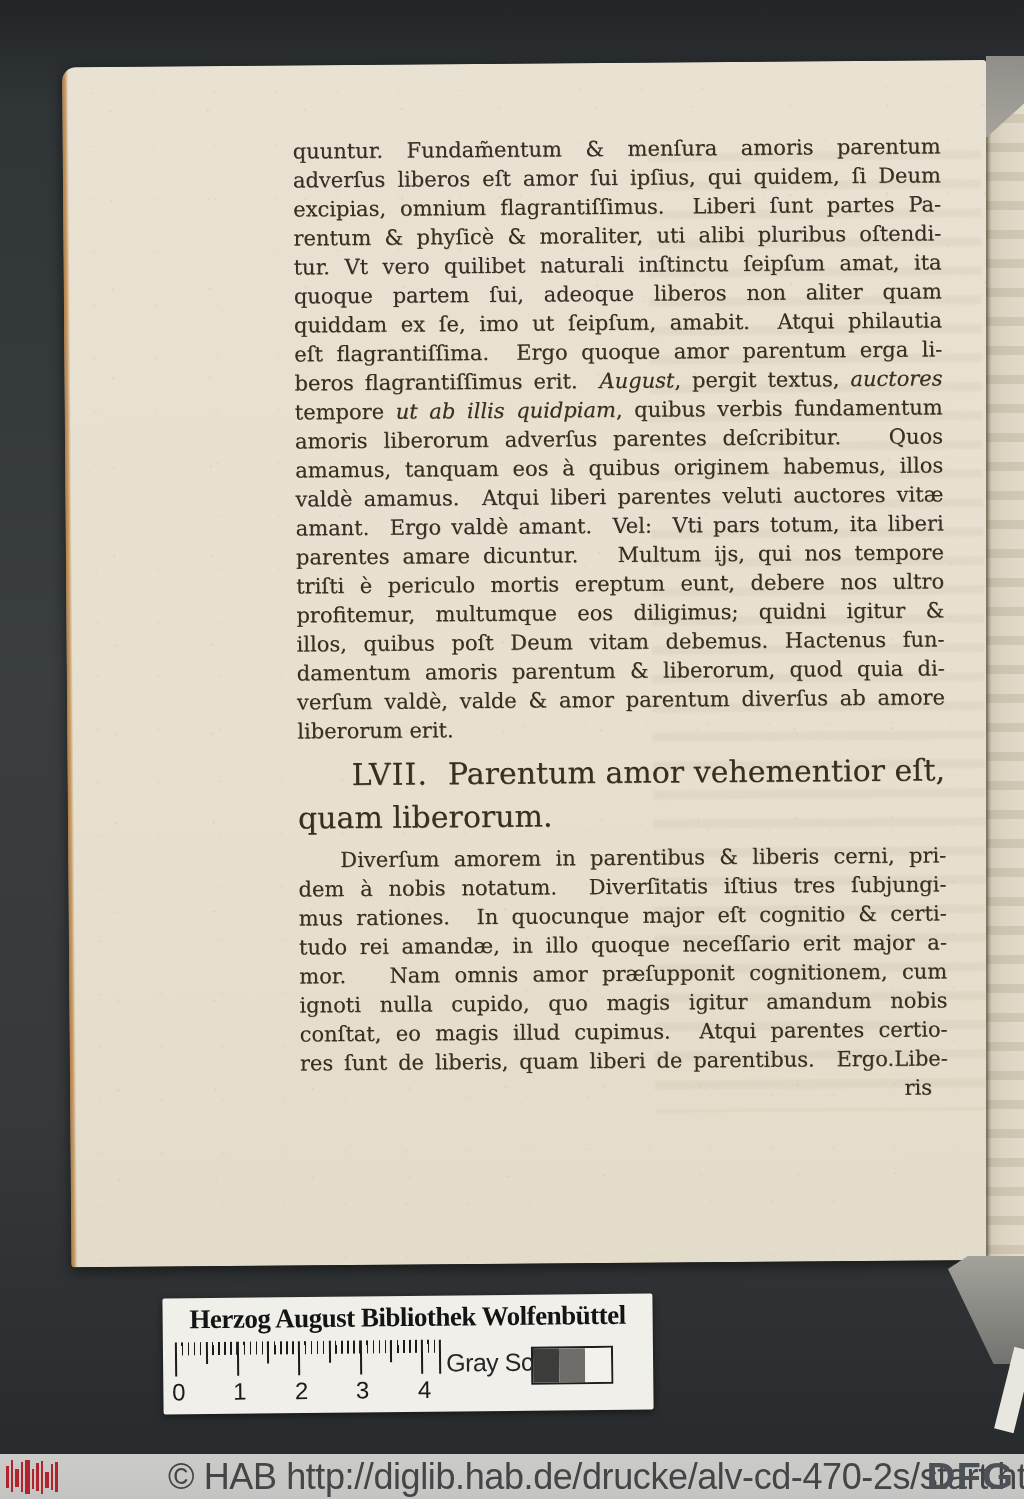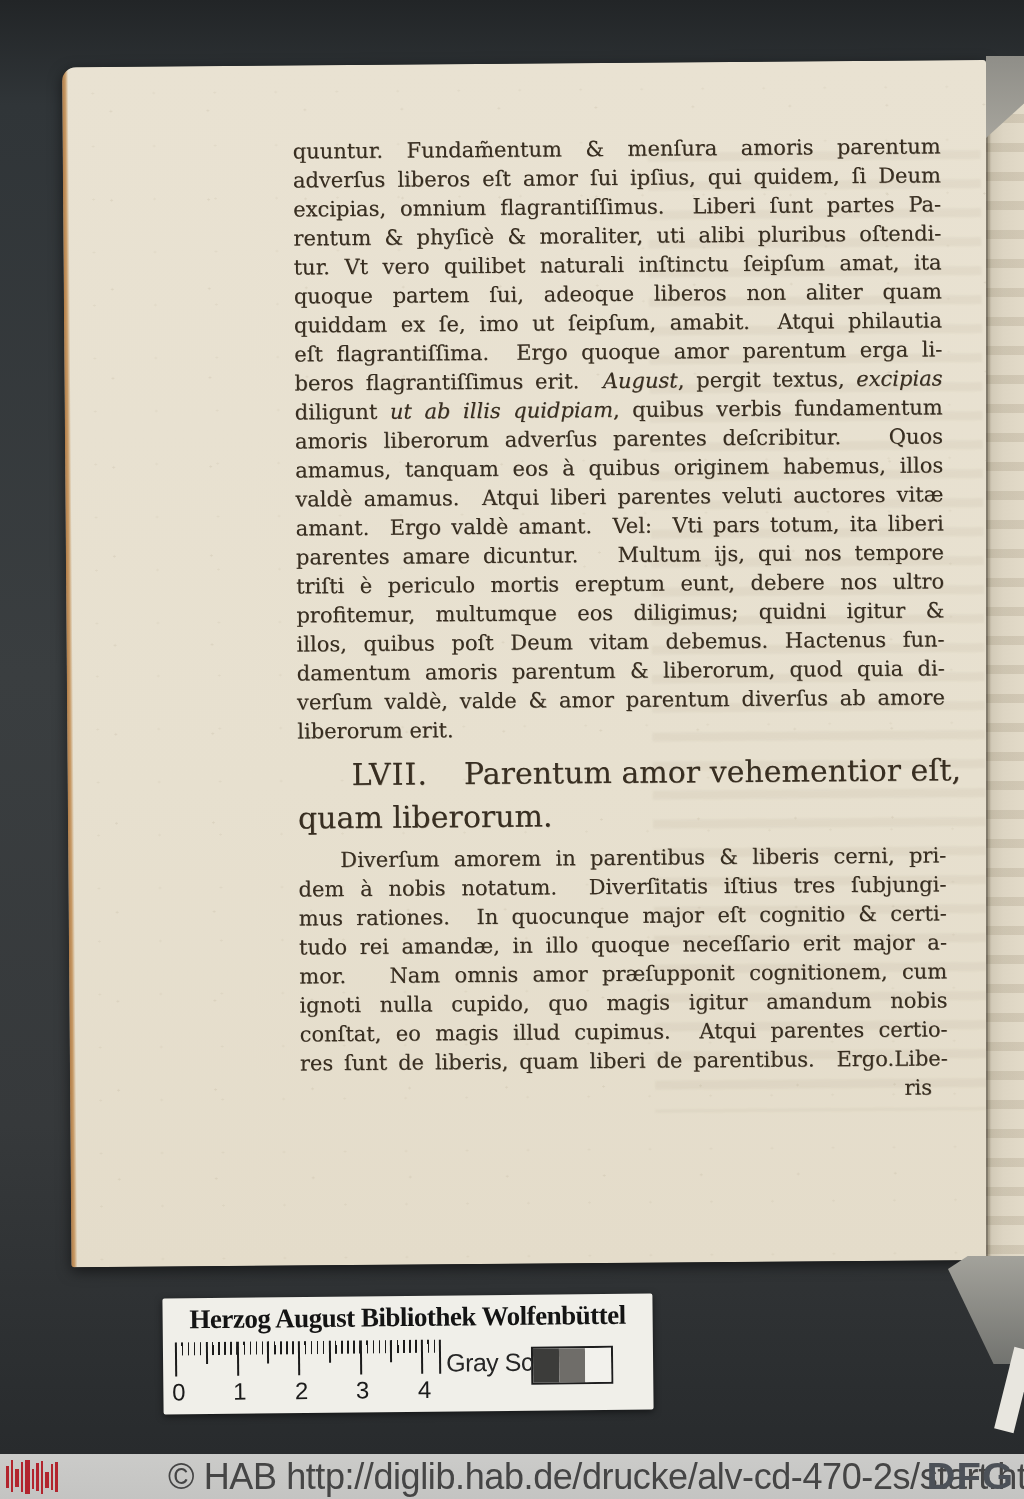--- a/index.html
+++ b/index.html
@@ -33,21 +33,21 @@
   .text-block{
     position:absolute;left:230px;top:72px;width:648px;
     color:#382e21;font-size:21px;line-height:29px;
     text-shadow:0.4px 0.4px 0.5px rgba(56,46,33,.45);
   }
   .line{text-align:justify;text-align-last:justify;white-space:nowrap;}
   .line.noj{text-align:left;text-align-last:left;white-space:normal;}
   .line.catchword{text-align:right;text-align-last:right;padding-right:16px;}
   .line .it{font-style:italic;}
   .heading1{font-size:30px;line-height:46px;padding-left:54px;margin-top:6px;white-space:nowrap;}
-  .heading1 .hnum{margin-right:36px;letter-spacing:1px;}
+  .heading1 .hnum{margin-right:20px;letter-spacing:1px;}
   .heading2{font-size:30px;line-height:40px;margin-bottom:8px;white-space:nowrap;}
   .indent{text-indent:42px;}
   
   .adjacent-page{
     position:absolute;left:986px;top:56px;width:38px;height:1204px;
     background:
       repeating-linear-gradient(180deg,rgba(120,105,78,.16) 0 9px,rgba(120,105,78,0) 9px 29px),
       linear-gradient(90deg,#cfc7b4 0,#ddd5c3 40%,#e3dbc9 100%);
     border-left:2px solid rgba(66,60,48,.6);
     box-shadow:inset 2px 0 2px rgba(90,80,60,.35);
@@ -146,22 +146,22 @@
     <div class="showthrough"></div>
     <div class="text-block">
       <div class="line">quuntur. Fundam̃entum &amp; menſura amoris parentum</div>
       <div class="line">adverſus liberos eſt amor ſui ipſius, qui quidem, ſi Deum</div>
       <div class="line">excipias, omnium flagrantiſſimus.&nbsp; Liberi ſunt partes Pa-</div>
       <div class="line">rentum &amp; phyſicè &amp; moraliter, uti alibi pluribus oſtendi-</div>
       <div class="line">tur. Vt vero quilibet naturali inſtinctu ſeipſum amat, ita</div>
       <div class="line">quoque partem ſui, adeoque liberos non aliter quam</div>
       <div class="line">quiddam ex ſe, imo ut ſeipſum, amabit.&nbsp; Atqui philautia</div>
       <div class="line">eſt flagrantiſſima.&nbsp; Ergo quoque amor parentum erga li-</div>
-      <div class="line"><span>beros flagrantiſſimus erit.&nbsp; </span><span class="it">August</span><span>, pergit textus, </span><span class="it">excipias</span></div>
-      <div class="line"><span>diligunt </span><span class="it">ut ab illis quidpiam</span><span>, quibus verbis fundamentum</span></div>
+      <div class="line"><span>beros flagrantiſſimus erit.&nbsp; </span><span class="it">August</span><span>, pergit textus, </span><span class="it">auctores</span></div>
+      <div class="line"><span>tempore </span><span class="it">ut ab illis quidpiam</span><span>, quibus verbis fundamentum</span></div>
       <div class="line">amoris liberorum adverſus parentes deſcribitur.&nbsp;&nbsp; Quos</div>
       <div class="line">amamus, tanquam eos à quibus originem habemus, illos</div>
       <div class="line">valdè amamus.&nbsp; Atqui liberi parentes veluti auctores vitæ</div>
       <div class="line">amant.&nbsp; Ergo valdè amant.&nbsp; Vel:&nbsp; Vti pars totum, ita liberi</div>
       <div class="line">parentes amare dicuntur.&nbsp;&nbsp; Multum ijs, qui nos tempore</div>
       <div class="line">triſti è periculo mortis ereptum eunt, debere nos ultro</div>
       <div class="line">profitemur, multumque eos diligimus; quidni igitur &amp;</div>
       <div class="line">illos, quibus poſt Deum vitam debemus. Hactenus fun-</div>
       <div class="line">damentum amoris parentum &amp; liberorum, quod quia di-</div>
       <div class="line">verſum valdè, valde &amp; amor parentum diverſus ab amore</div>

